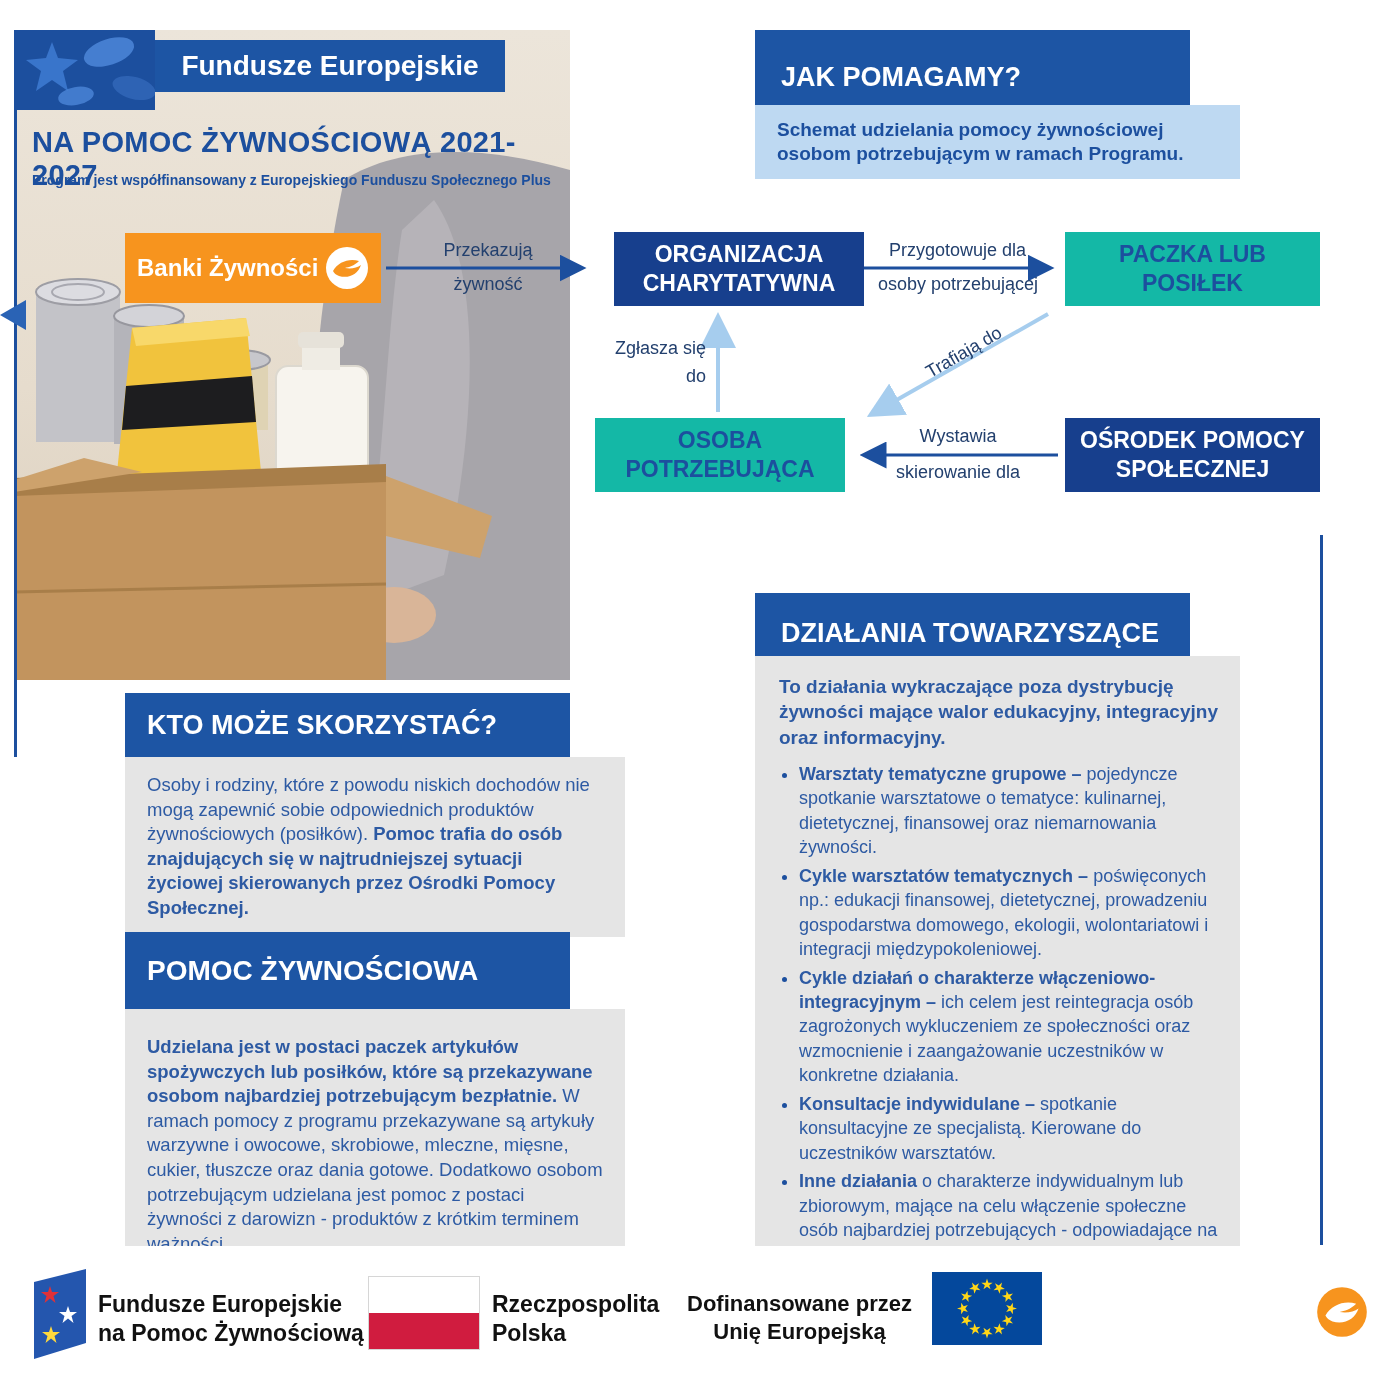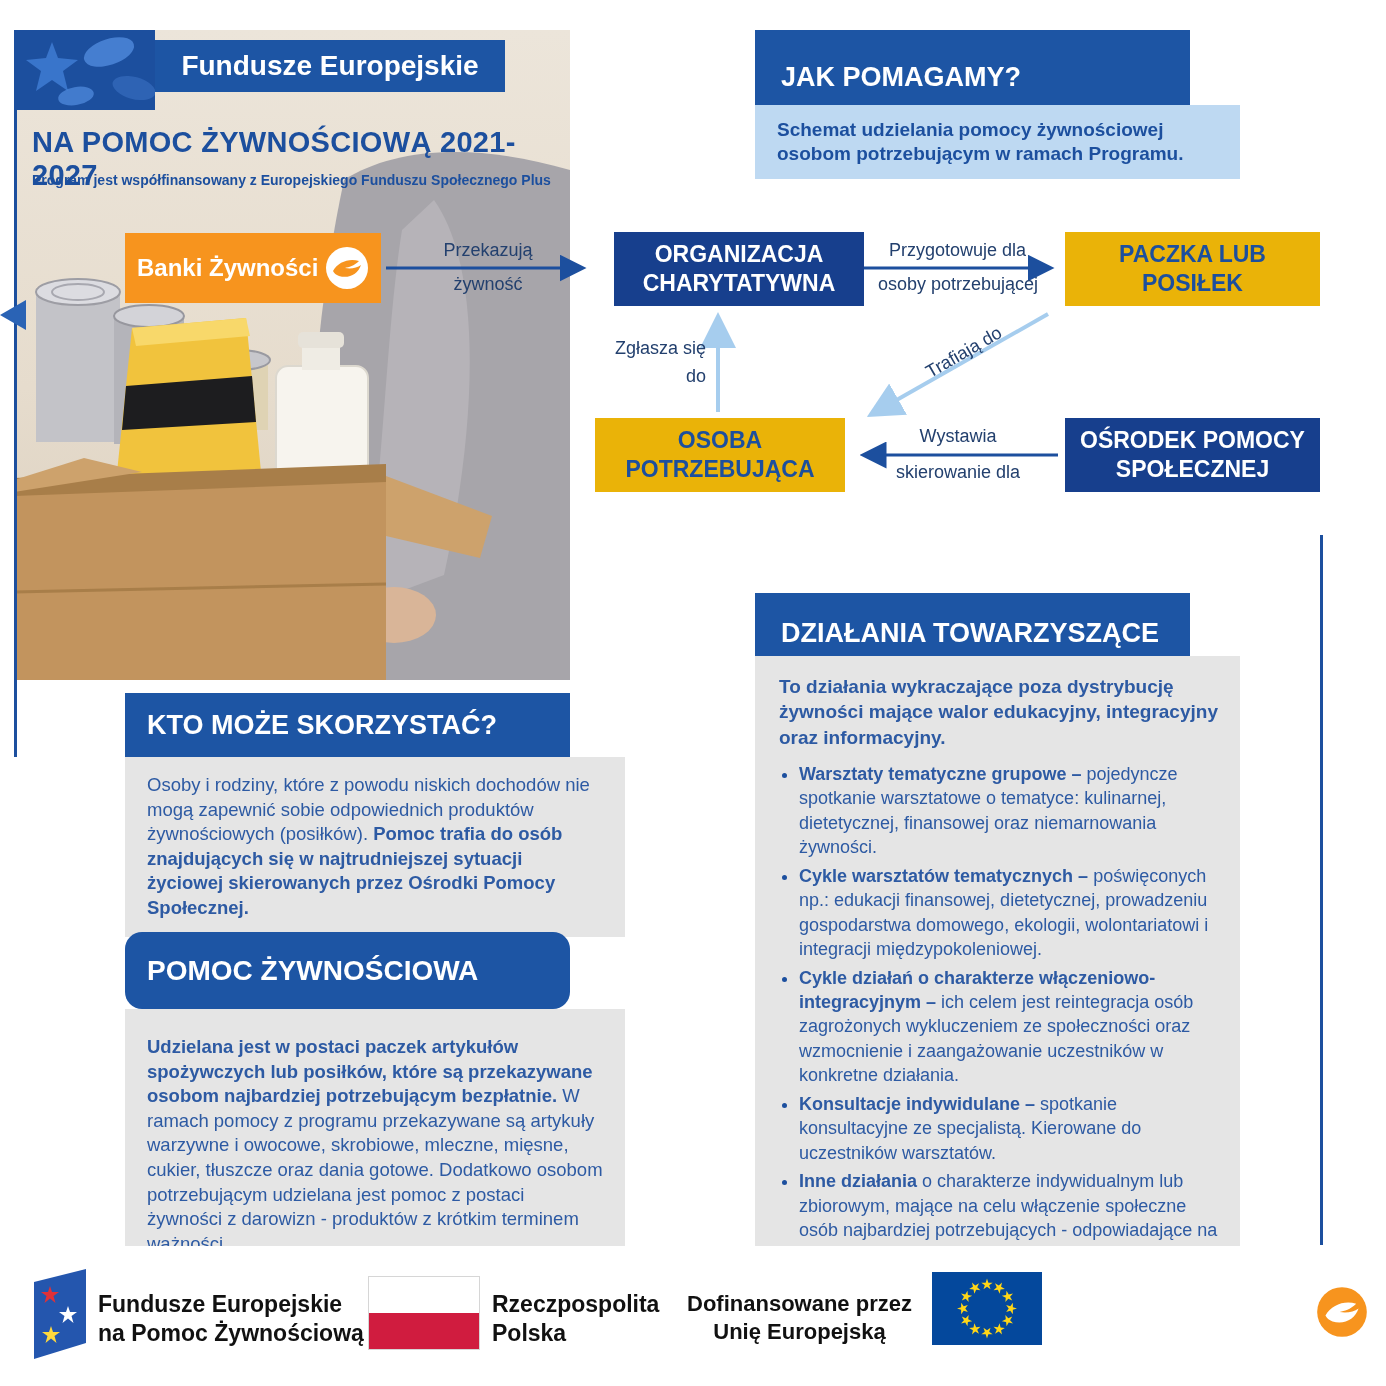--- a/index.html
+++ b/index.html
@@ -19,35 +19,35 @@
 
   .badge { left:125px; top:233px; width:256px; height:70px; background:#f7941e; display:flex; align-items:center; justify-content:space-between; padding:0 12px; }
   .badge .bz-txt { color:#ffffff; font-weight:bold; font-size:24px; }
 
   .jak-hdr { left:755px; top:30px; width:435px; height:95px; font-size:27px; padding-left:26px; }
   .jak-desc { left:755px; top:105px; width:485px; height:74px; padding:13px 22px; font-weight:bold; color:#1c4f9e; font-size:19px; line-height:1.28; background:#bed9f2; }
 
   
   .node { display:flex; align-items:center; justify-content:center; text-align:center; font-weight:bold; font-size:23px; line-height:1.25; padding:4px 10px; }
   .node.dark  { background:#173f8d; color:#ffffff; }
-  .node.light { background:#eab308; color:#1c4f9e; }
+  .node.light { background:#14b8a6; color:#1c4f9e; }
   .n-charity { left:595px; top:232px; width:250px; height:74px;margin-left:19px; }
   .n-package { left:1065px; top:232px; width:255px; height:74px; }
   .n-person  { left:595px; top:418px; width:250px; height:74px; }
   .n-welfare { left:1065px; top:418px; width:255px; height:74px; }
 
   .alabel { position:absolute; font-size:18px; color:#23406e; text-align:center; }
 
   .vrule { left:1320px; top:535px; width:3px; height:710px; background:#1c4f9e; }
   .lrule { left:14px; top:30px; width:3px; height:727px; background:#1c4f9e; }
 
   
   .kto-hdr { left:125px; top:693px; width:445px; height:64px; font-size:27px; padding-left:22px; }
   .kto-box { left:125px; top:757px; width:500px; min-height:151px; padding:16px 22px; }
-  .pomoc-hdr { left:125px; top:932px; width:445px; height:77px; font-size:28px; padding-left:22px;border-radius:17px; }
+  .pomoc-hdr { left:125px; top:932px; width:445px; height:77px; font-size:28px; padding-left:22px; }
   .pomoc-box { left:125px; top:1009px; width:500px; min-height:237px; padding:26px 22px 18px 22px; }
 
   
   .dz-hdr { left:755px; top:593px; width:435px; height:80px; font-size:27px; padding-left:26px; }
   .dz-box { left:755px; top:656px; width:485px; height:590px; padding:18px 22px 14px 24px; }
   .dz-box .intro { font-weight:bold; font-size:19px; line-height:1.33; margin-bottom:12px; }
   .dz-box ul { list-style:disc; padding-left:20px; }
   .dz-box li { font-size:18px; line-height:1.36; margin-bottom:4px; color:#2d5aa3; }
   .dz-box li::marker { color:#1c4f9e; }
 

